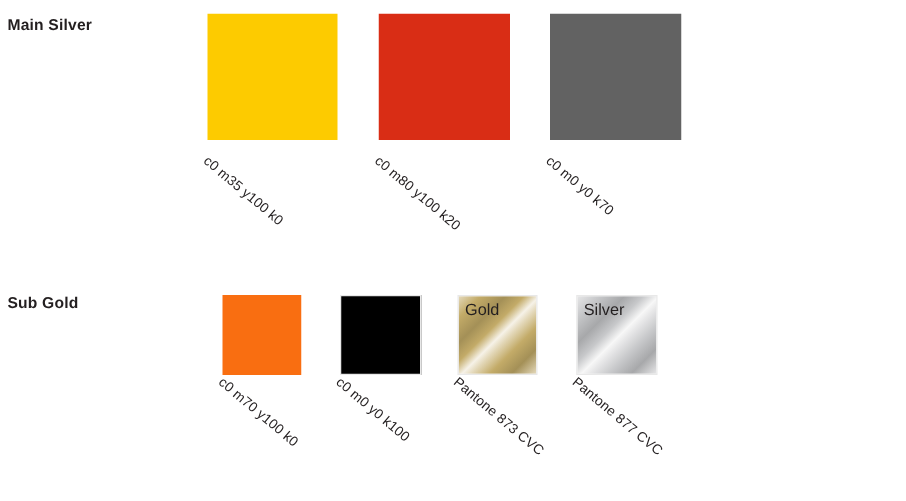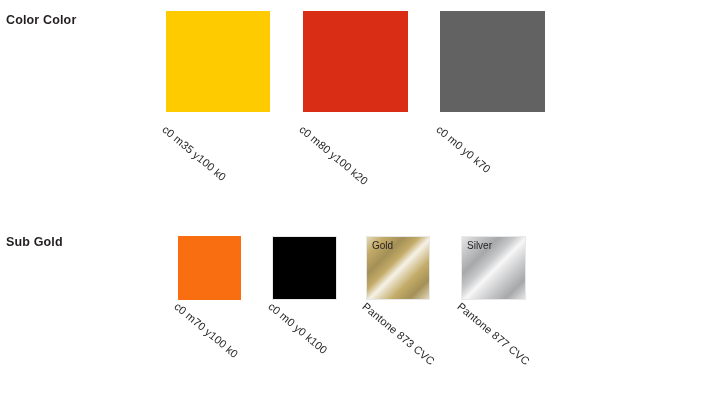--- a/index.html
+++ b/index.html
@@ -41,21 +41,21 @@
     top: 0;
     box-sizing: border-box;
   }
   .swatch-bordered {
     border: 1px solid #e8e8e8;
   }
   .swatch-name {
     position: absolute;
     left: 5px;
     top: 3px;
-    font-size: 10px;
+    font-size: 13px;
     color: #231f20;
     font-family: "Liberation Sans", sans-serif;
     white-space: nowrap;
   }
   .caption {
     position: absolute;
     font-size: 11px;
     color: #231f20;
     white-space: nowrap;
     transform-origin: 0 0;
@@ -86,21 +86,21 @@
   #group-orange .caption,
   #group-black .caption,
   #group-gold .caption,
   #group-silver .caption { left: 2px; top: 64px; }
 </style>
 </head>
 <body style="background: rgb(255, 255, 255);">
 
 <div id="page">
 
-  <div class="section-label" id="label-main-color">Color Color</div>
+  <div class="section-label" id="label-main-color">Main Silver</div>
 
   <div class="section-label" id="label-sub-color">Sub Gold</div>
 
   <div class="swatch-group" id="group-yellow">
     <div class="swatch" id="sw-yellow" style="background: rgb(253, 203, 0);"></div>
     <div class="caption">c0 m35 y100 k0</div>
   </div>
 
   <div class="swatch-group" id="group-red">
     <div class="swatch" id="sw-red" style="background: rgb(217, 45, 21);"></div>

